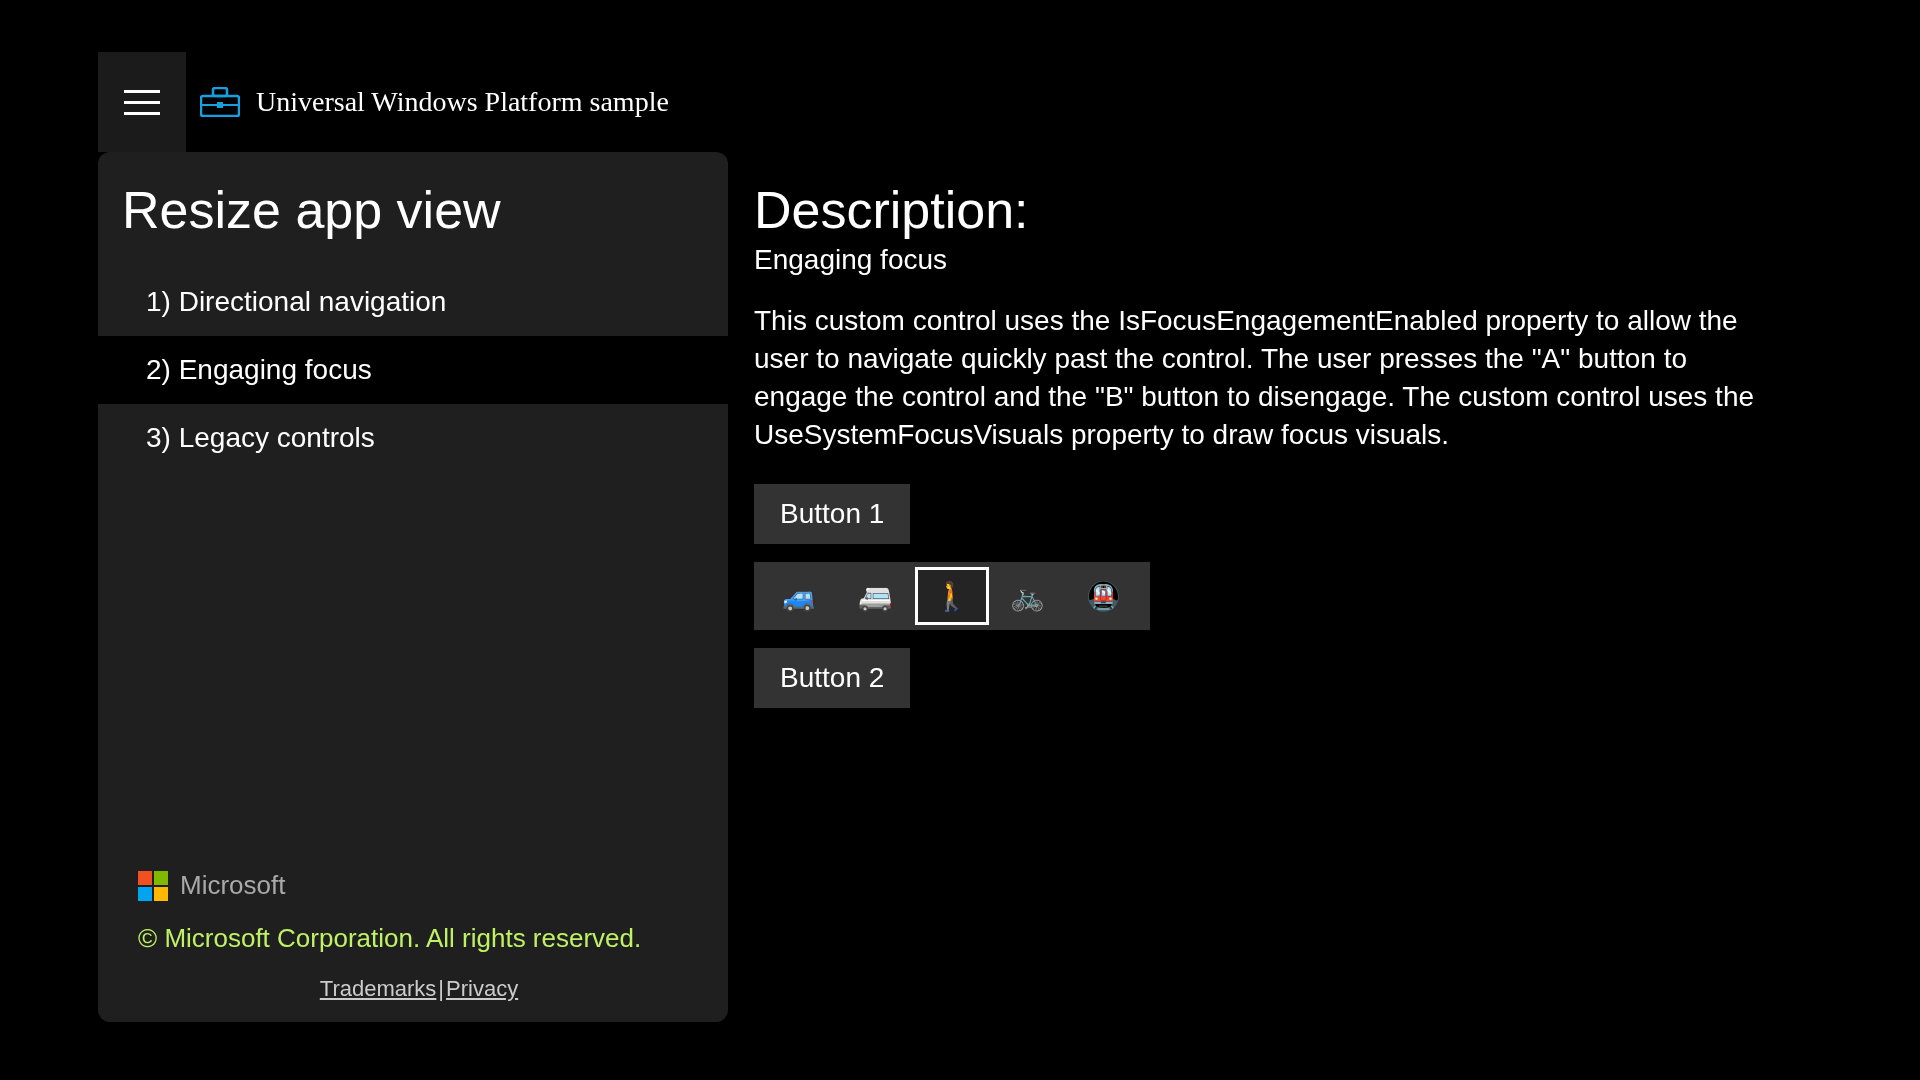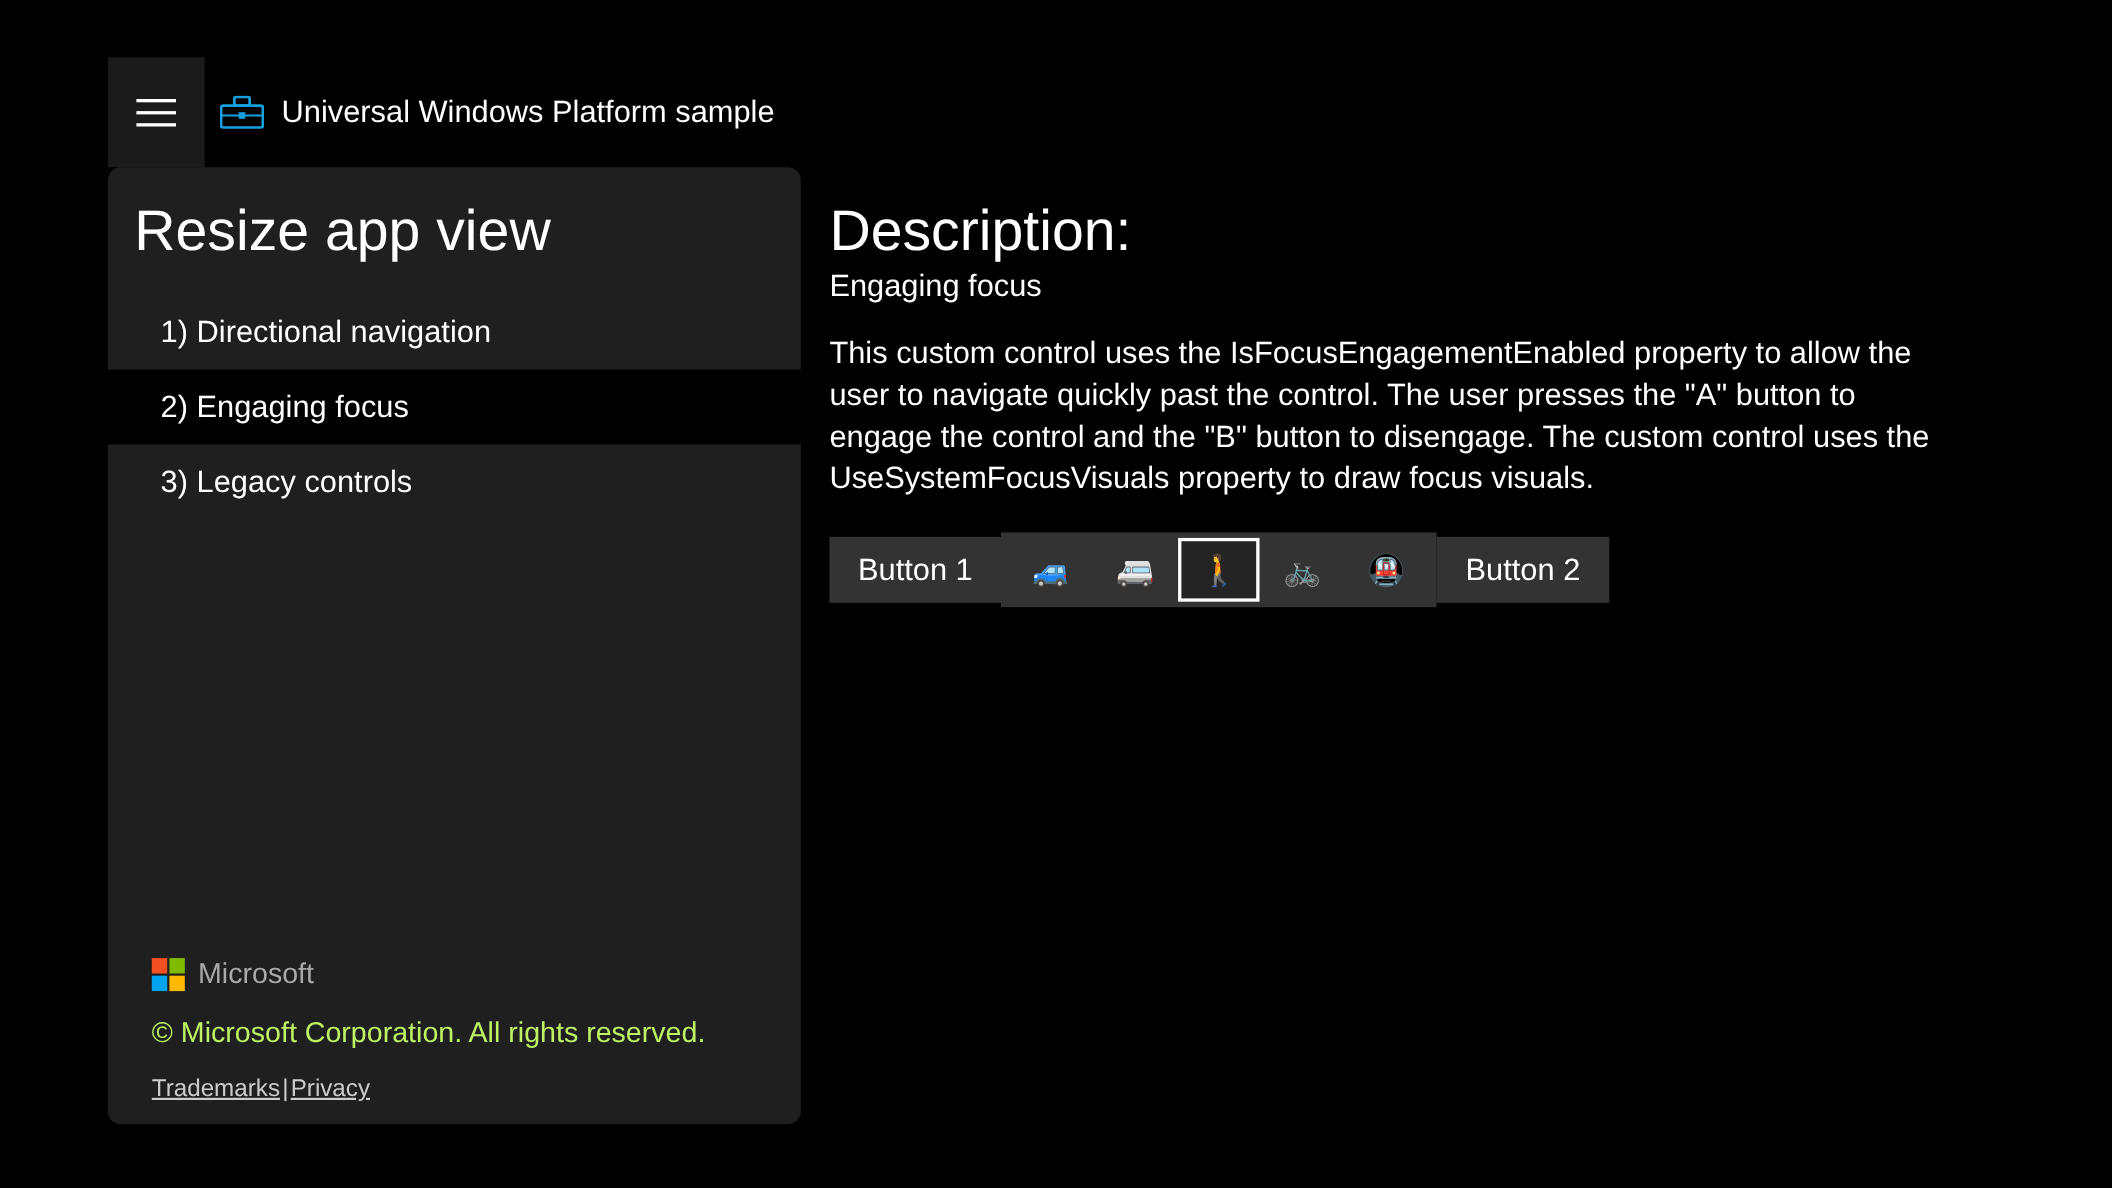--- a/index.html
+++ b/index.html
@@ -37,20 +37,21 @@
   .hamburger span {
     width: 36px;
     height: 3px;
     background: #fff;
   }
   .app-title-wrap {
     display: flex;
     align-items: center;
     gap: 16px;
     padding-left: 14px;
+    font-family: Liberation Serif, serif;
   }
   .toolbox-icon svg { display:block; }
   .app-title {
     font-size: 28px;
     font-weight: 400;
   }
   .body-row {
     display: flex;
     height: calc(100% - 100px);
   }
@@ -103,20 +104,21 @@
   .ms-logo div:nth-child(3){background:#00a4ef;}
   .ms-logo div:nth-child(4){background:#ffb900;}
   .ms-name { font-size: 26px; color:#a9a9a9; }
   .copyright {
     font-size: 26px;
     color:#bef264;
     margin-bottom: 22px;
   }
   .legal-links {
     font-size: 22px;
+    text-align: center;
   }
   .legal-links a {
     color:#ccc;
     text-decoration: underline;
     cursor:pointer;
   }
   .legal-sep { color:#ccc; padding:0 2px; }
   .content {
     flex: 1;
     padding: 28px 40px 0 26px;
@@ -132,21 +134,23 @@
     margin-bottom: 26px;
   }
   .desc-body {
     font-size: 28px;
     line-height: 1.36;
     max-width: 1020px;
     margin-bottom: 30px;
   }
   .controls-row {
     display: flex;
-    align-items: center;
+    gap: 18px;
+    align-items: flex-start;
+    flex-direction: column;
   }
   .btn {
     background: #333;
     color:#fff;
     font-size: 28px;
     padding: 14px 26px;
     border: none;
     cursor: pointer;
     font-family: inherit;
   }

